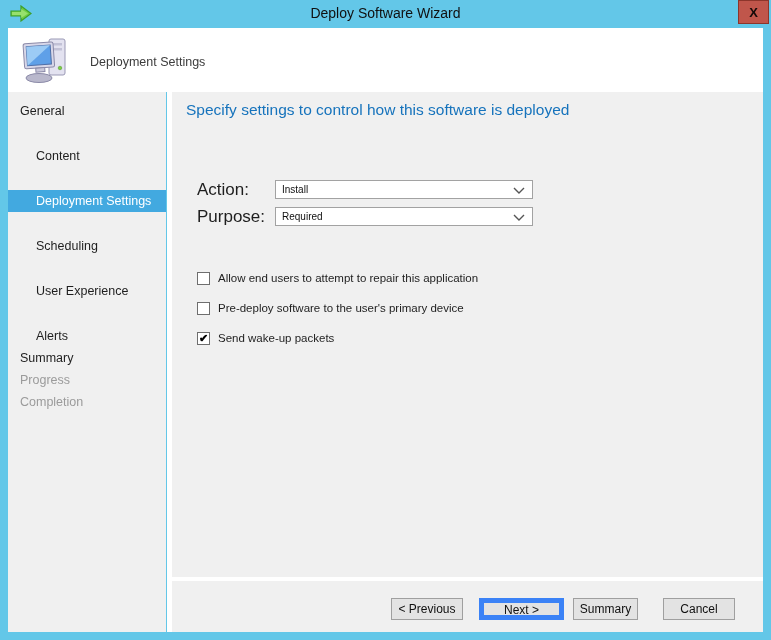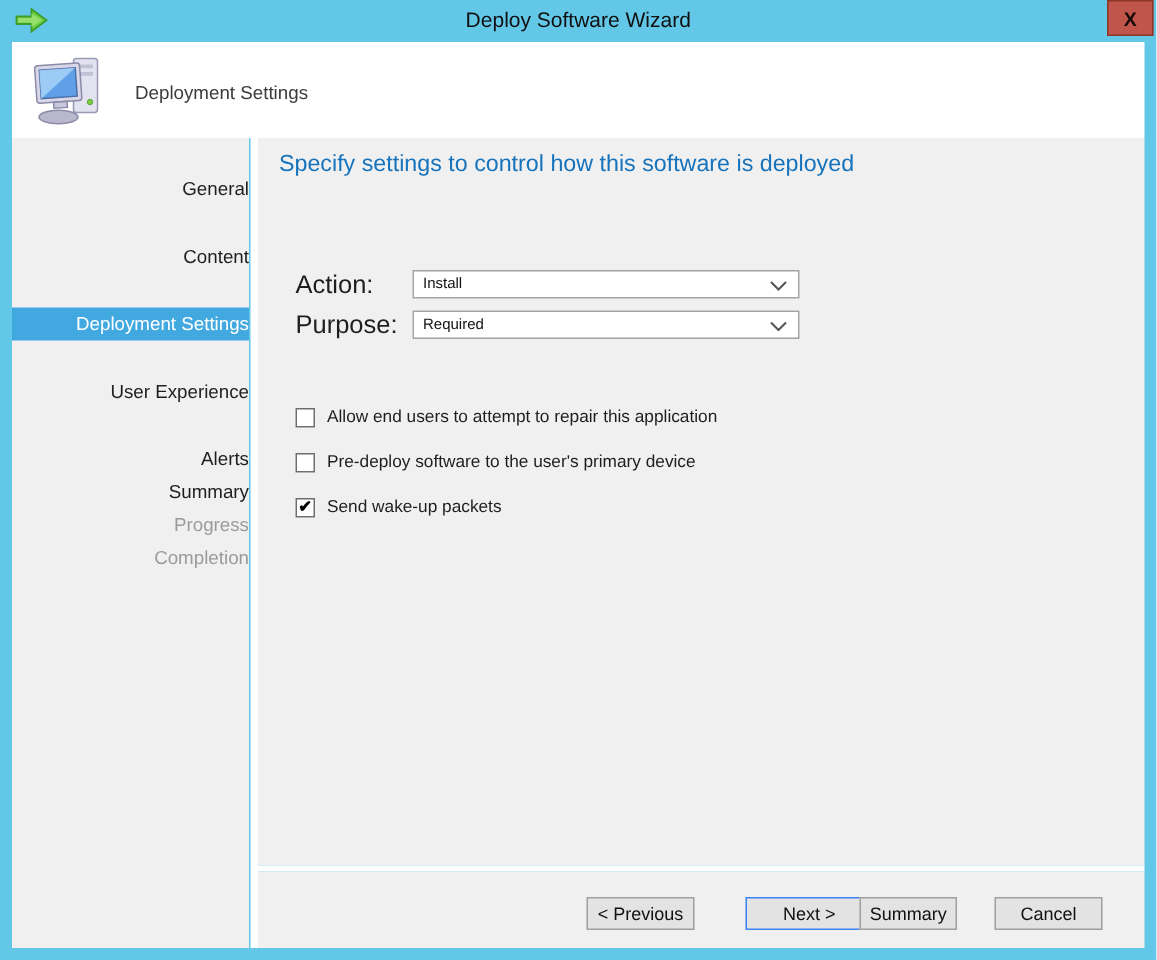--- a/index.html
+++ b/index.html
@@ -27,21 +27,21 @@
   }
 
   
   .header { position:absolute; top:28px; left:8px; right:8px; height:64px; background:#ffffff; }
   .computer-icon { position:absolute; left:14px; top:8px; }
   .header-title { position:absolute; left:82px; top:27px; font-size:12.5px; color:#3c3c3c; }
 
   
   .sidebar {
     position:absolute; top:92px; left:8px; width:158px; bottom:8px;
-    background:#f0f0f0; padding-top:23px;text-align:right;
+    background:#f0f0f0; padding-top:8px;
   }
   .divider-v { position:absolute; top:92px; left:167px; width:5px; bottom:8px; background:#ffffff; }
   .content { position:absolute; top:92px; left:172px; width:591px; height:485px; background:#f0f0f0; }
   .divider-h { position:absolute; top:577px; left:172px; width:591px; height:4px; background:#ffffff; }
   .footer { position:absolute; top:581px; left:172px; width:591px; bottom:8px; background:#f0f0f0; }
 
   
   .nav-item { height:22px; line-height:22px; font-size:12.5px; color:#1e1e1e; white-space:nowrap; }
   .nav-item.level0 { padding-left:12px; }
   .nav-item.level1 { padding-left:28px;margin-top:23px; }
@@ -74,21 +74,21 @@
   .cb .lbl { margin-left:8px; font-size:11.5px; line-height:14px; color:#1e1e1e; max-width:420px; margin-top:-1px; }
 
   
   .btn {
     position:absolute; top:17px; height:22px;
     background:#e3e3e3; border:1px solid #9f9f9f;
     font-size:12px; color:#101010; font-family:"Liberation Sans", sans-serif;
     padding:0; cursor:default;
   }
   .btn-previous { left:219px; width:72px; }
-  .btn-next     { left:325px; width:85px; border:1px solid #3b82f6; }
+  .btn-next     { left:307px; width:85px; border:5px solid #3b82f6; }
   .btn-summary  { left:401px; width:65px; }
   .btn-cancel   { left:491px; width:72px; }
 </style>
 </head>
 <body>
 
 <div class="window">
 
   <div class="titlebar">
     <svg class="arrow-icon" width="22" height="17" viewBox="0 0 22 17">
@@ -117,20 +117,21 @@
       </g>
       <ellipse cx="17" cy="42" rx="13" ry="4.5" fill="#b9b8cc" stroke="#8b8aa8"></ellipse>
     </svg>
     <div class="header-title">Deployment Settings</div>
   </div>
 
   <div class="sidebar">
     <div class="nav-item level0">General</div>
     <div class="nav-item level1">Content</div>
     <div class="nav-item level1 selected">Deployment Settings</div>
+    <div class="nav-item level1">Scheduling</div>
     <div class="nav-item level1">User Experience</div>
     <div class="nav-item level1">Alerts</div>
     <div class="nav-item level0">Summary</div>
     <div class="nav-item level0 disabled">Progress</div>
     <div class="nav-item level0 disabled">Completion</div>
   </div>
   <div class="divider-v"></div>
 
   <div class="content">
     <div class="page-heading">Specify settings to control how this software is deployed</div>

